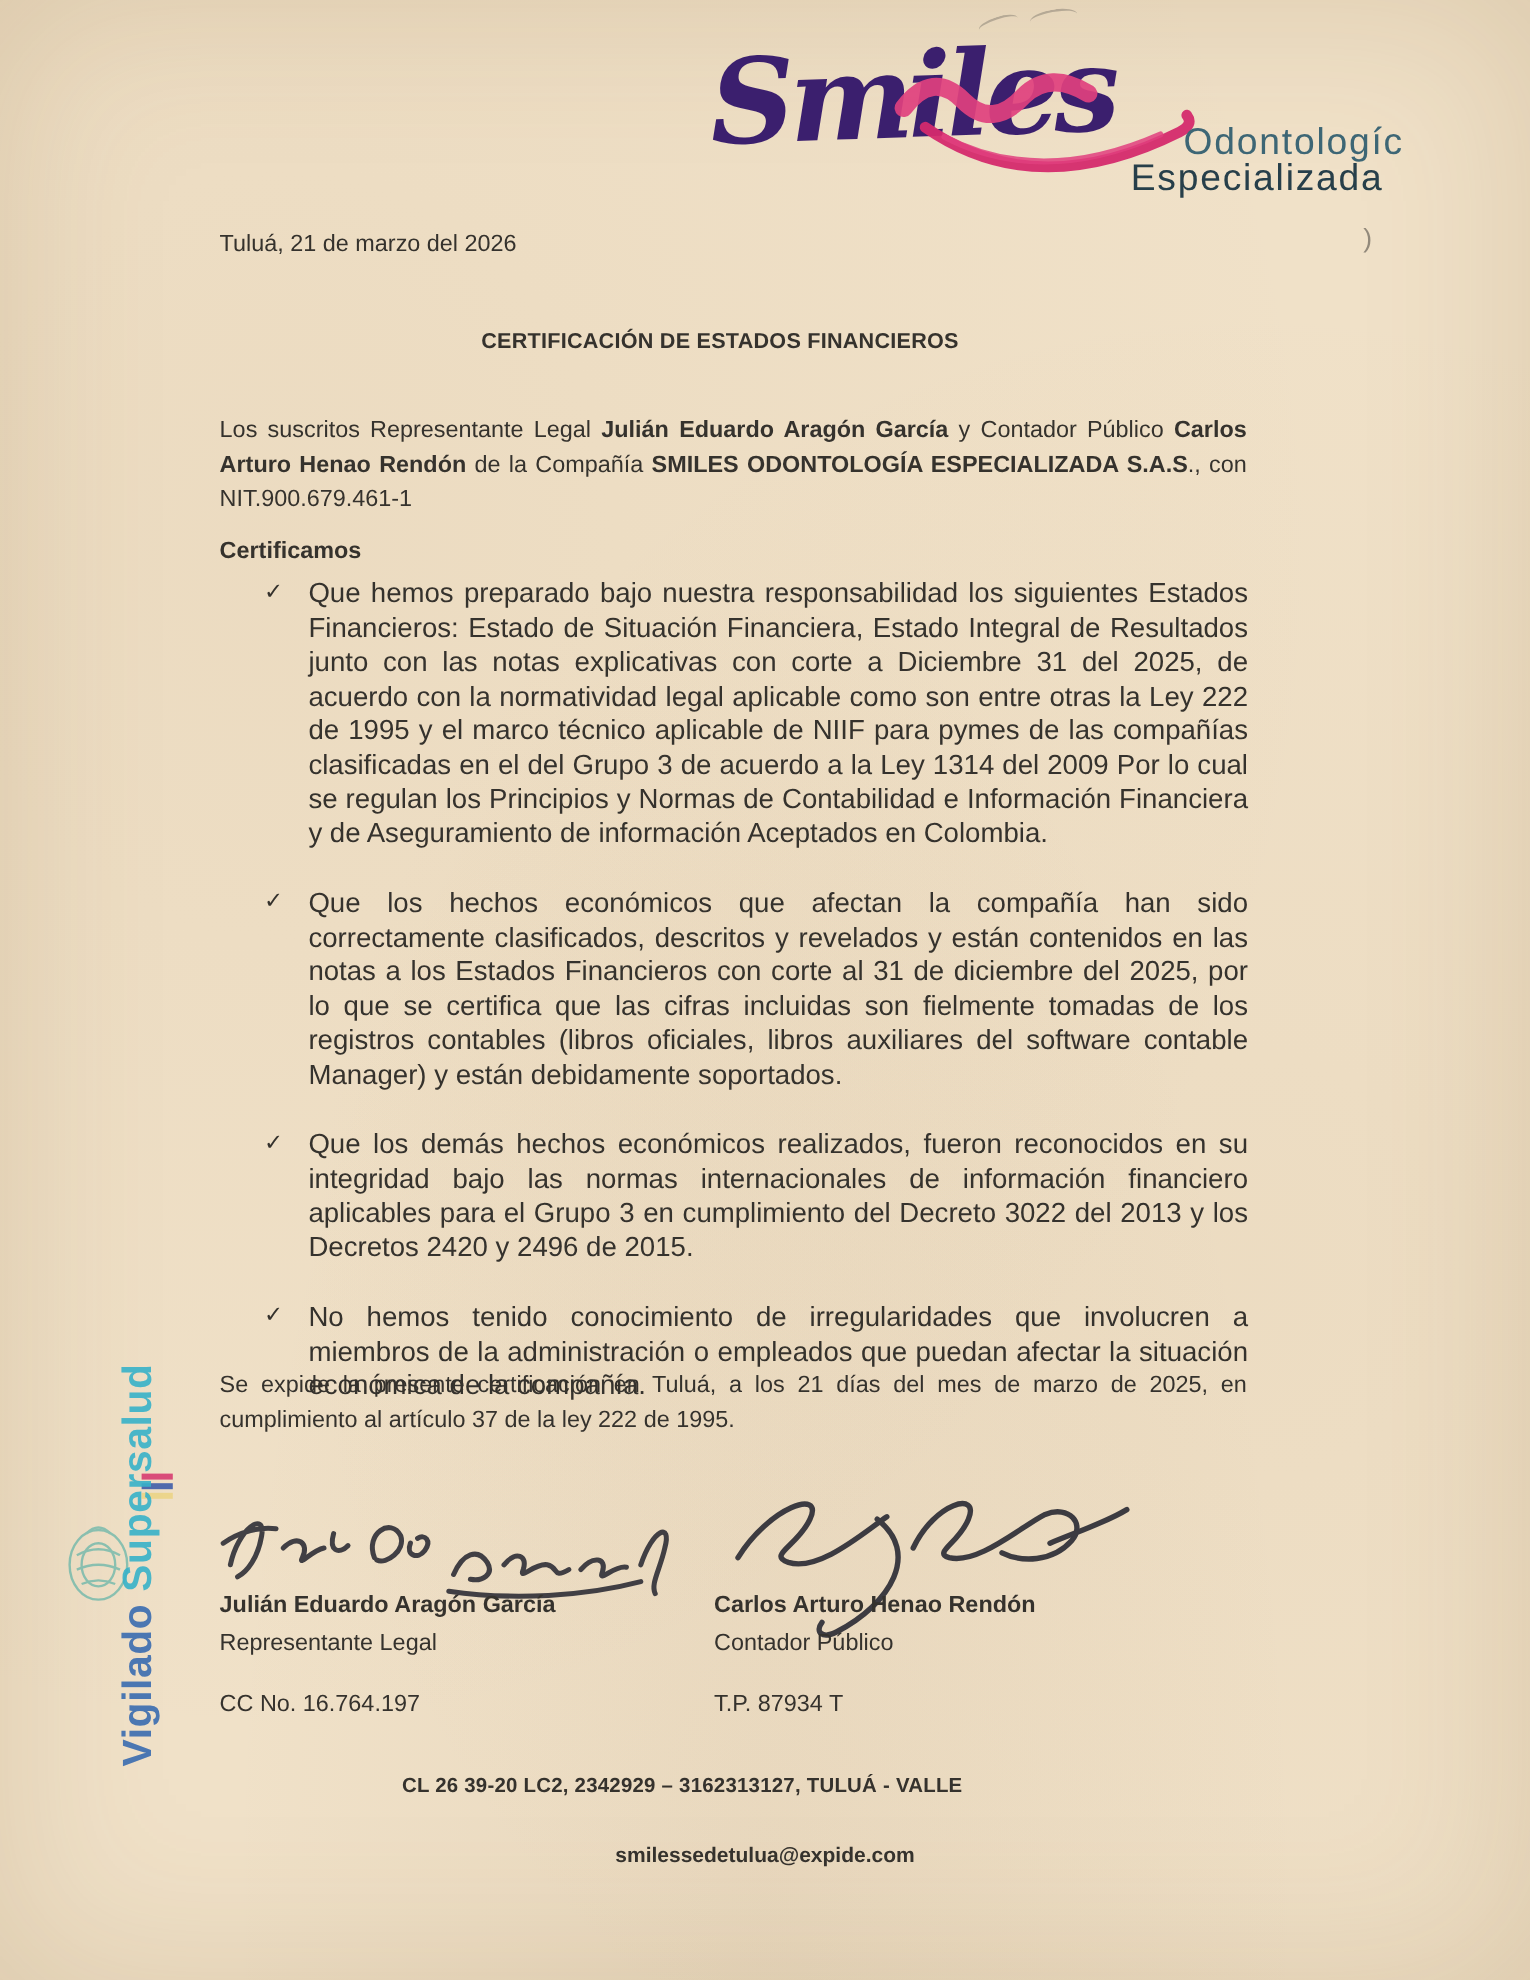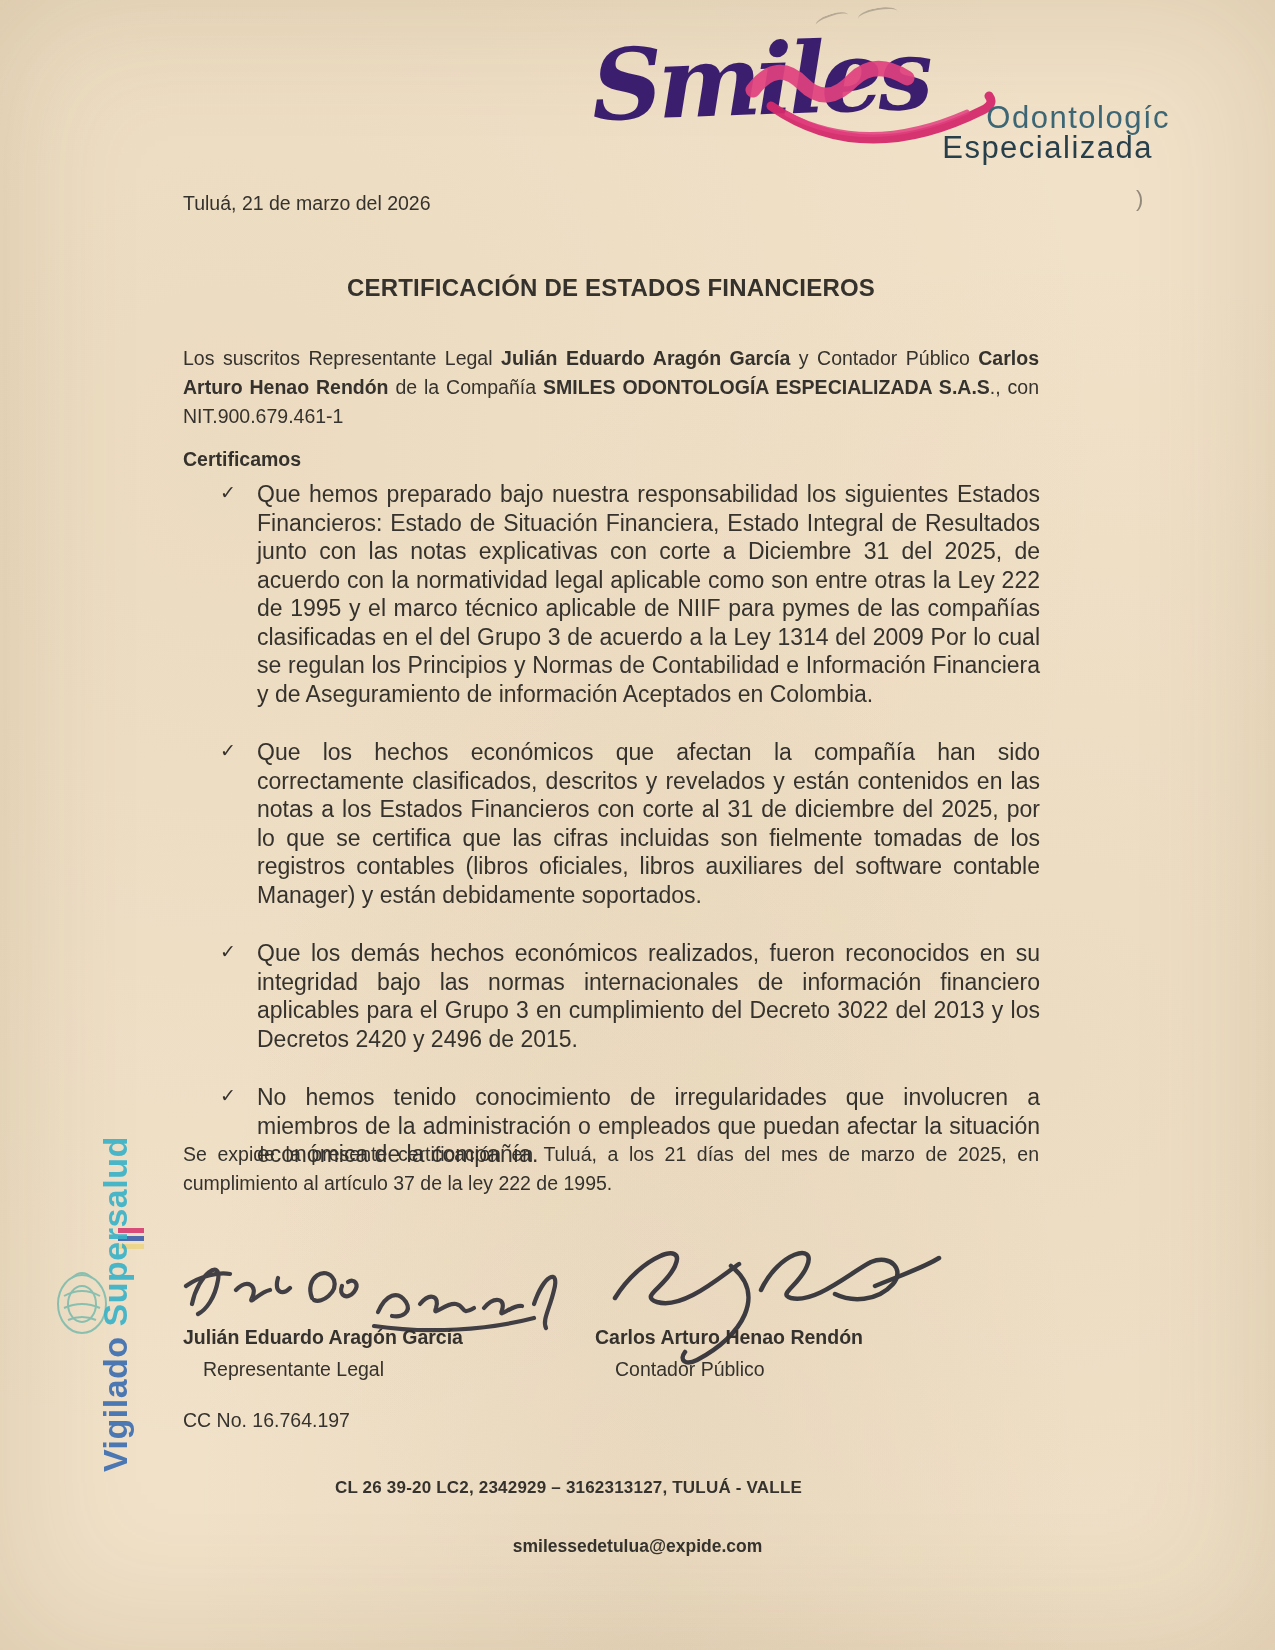--- a/index.html
+++ b/index.html
@@ -13,32 +13,32 @@
     box-shadow: inset 0 0 140px rgba(125,95,45,0.18);
     font-family:"Liberation Sans", sans-serif;
     color:#35322d;
   }
   .abs { position:absolute; }
   .body-text { font-size:19.5px; line-height:29px; }
   .just { text-align:justify; }
   .bold { font-weight:bold; }
 
   .date-line { left:183px; top:192px; font-size:19.5px; }
-  .doc-title { left:183px; top:274px; width:856px; text-align:center; font-weight:bold; font-size:24px; letter-spacing:0.2px; }
+  .doc-title { left:172px; top:274px; width:856px; text-align:center; font-weight:bold; font-size:18px; letter-spacing:0.2px; }
   .intro { left:183px; top:344px; width:856px; }
   .certify-heading { left:183px; top:448px; font-size:19.5px; font-weight:bold; }
   .bullets { left:220px; top:480px; width:820px; }
   .bullet-row { display:flex; gap:13px; margin-bottom:30px; }
   .bullet-check { flex:none; width:24px; font-size:19px; padding-top:1px; }
   .bullet-text { flex:1; text-align:justify; font-size:23px; line-height:28.5px; }
   .closing { left:183px; top:1140px; width:856px; }
 
   .sig-block { width:400px; }
   .sig-name { font-weight:bold; font-size:19.5px; margin-bottom:9px; }
-  .sig-role { font-size:19.5px; margin-bottom:9px;margin-left:20px; }
+  .sig-role { font-size:19.5px; margin-bottom:9px; }
   .sig-id { font-size:19.5px;margin-top:28px; }
   .sig-left-text { left:183px; top:1326px; }
   .sig-right-text { left:595px; top:1326px; }
   .sig-svg { pointer-events:none; }
 
   .footer-address { left:0; top:1478px; width:1137px; text-align:center; font-size:17px; font-weight:600; letter-spacing:0.2px; }
   .footer-email { left:0; top:1536px; width:1275px; text-align:center; font-size:17.5px; font-weight:bold; }
 
   .watermark-text {
     left:96px; top:1472px; transform:rotate(-90deg); transform-origin:0 0;
@@ -125,20 +125,21 @@
         <path d="M40,66 C66,24 112,8 100,34 C90,56 64,64 82,70 C108,78 146,44 164,32"></path>
         <path d="M186,58 C204,20 242,10 232,34 C224,54 202,62 216,66 C240,72 276,40 296,30 C316,22 330,38 318,52 C302,70 276,70 260,62"></path>
         <path d="M300,54 C324,44 348,36 364,26"></path>
         <path d="M156,34 C192,62 168,104 122,128 C110,134 104,128 110,120"></path>
       </g>
     </svg>
   </div>
   <div class="abs sig-block sig-right-text">
     <div class="sig-name">Carlos Arturo Henao Rendón</div>
     <div class="sig-role">Contador Público</div>
+    <div class="sig-id">T.P. 87934 T</div>
   </div>
 
   <div class="abs footer-address">CL 26 39-20 LC2, 2342929 – 3162313127, TULUÁ - VALLE</div>
   <div class="abs footer-email">smilessedetulua@expide.com</div>
 
   <div class="abs" style="left:52px; top:1266px; width:60px; height:72px; opacity:0.55;">
     <svg width="60" height="72" viewBox="0 0 60 72">
       <g fill="none" stroke="#3aa8a0" stroke-width="2">
         <ellipse cx="30" cy="38" rx="24" ry="29"></ellipse>
         <path d="M12,30 Q30,20 48,30 M12,42 Q30,34 48,42 M16,54 Q30,48 44,54"></path>

